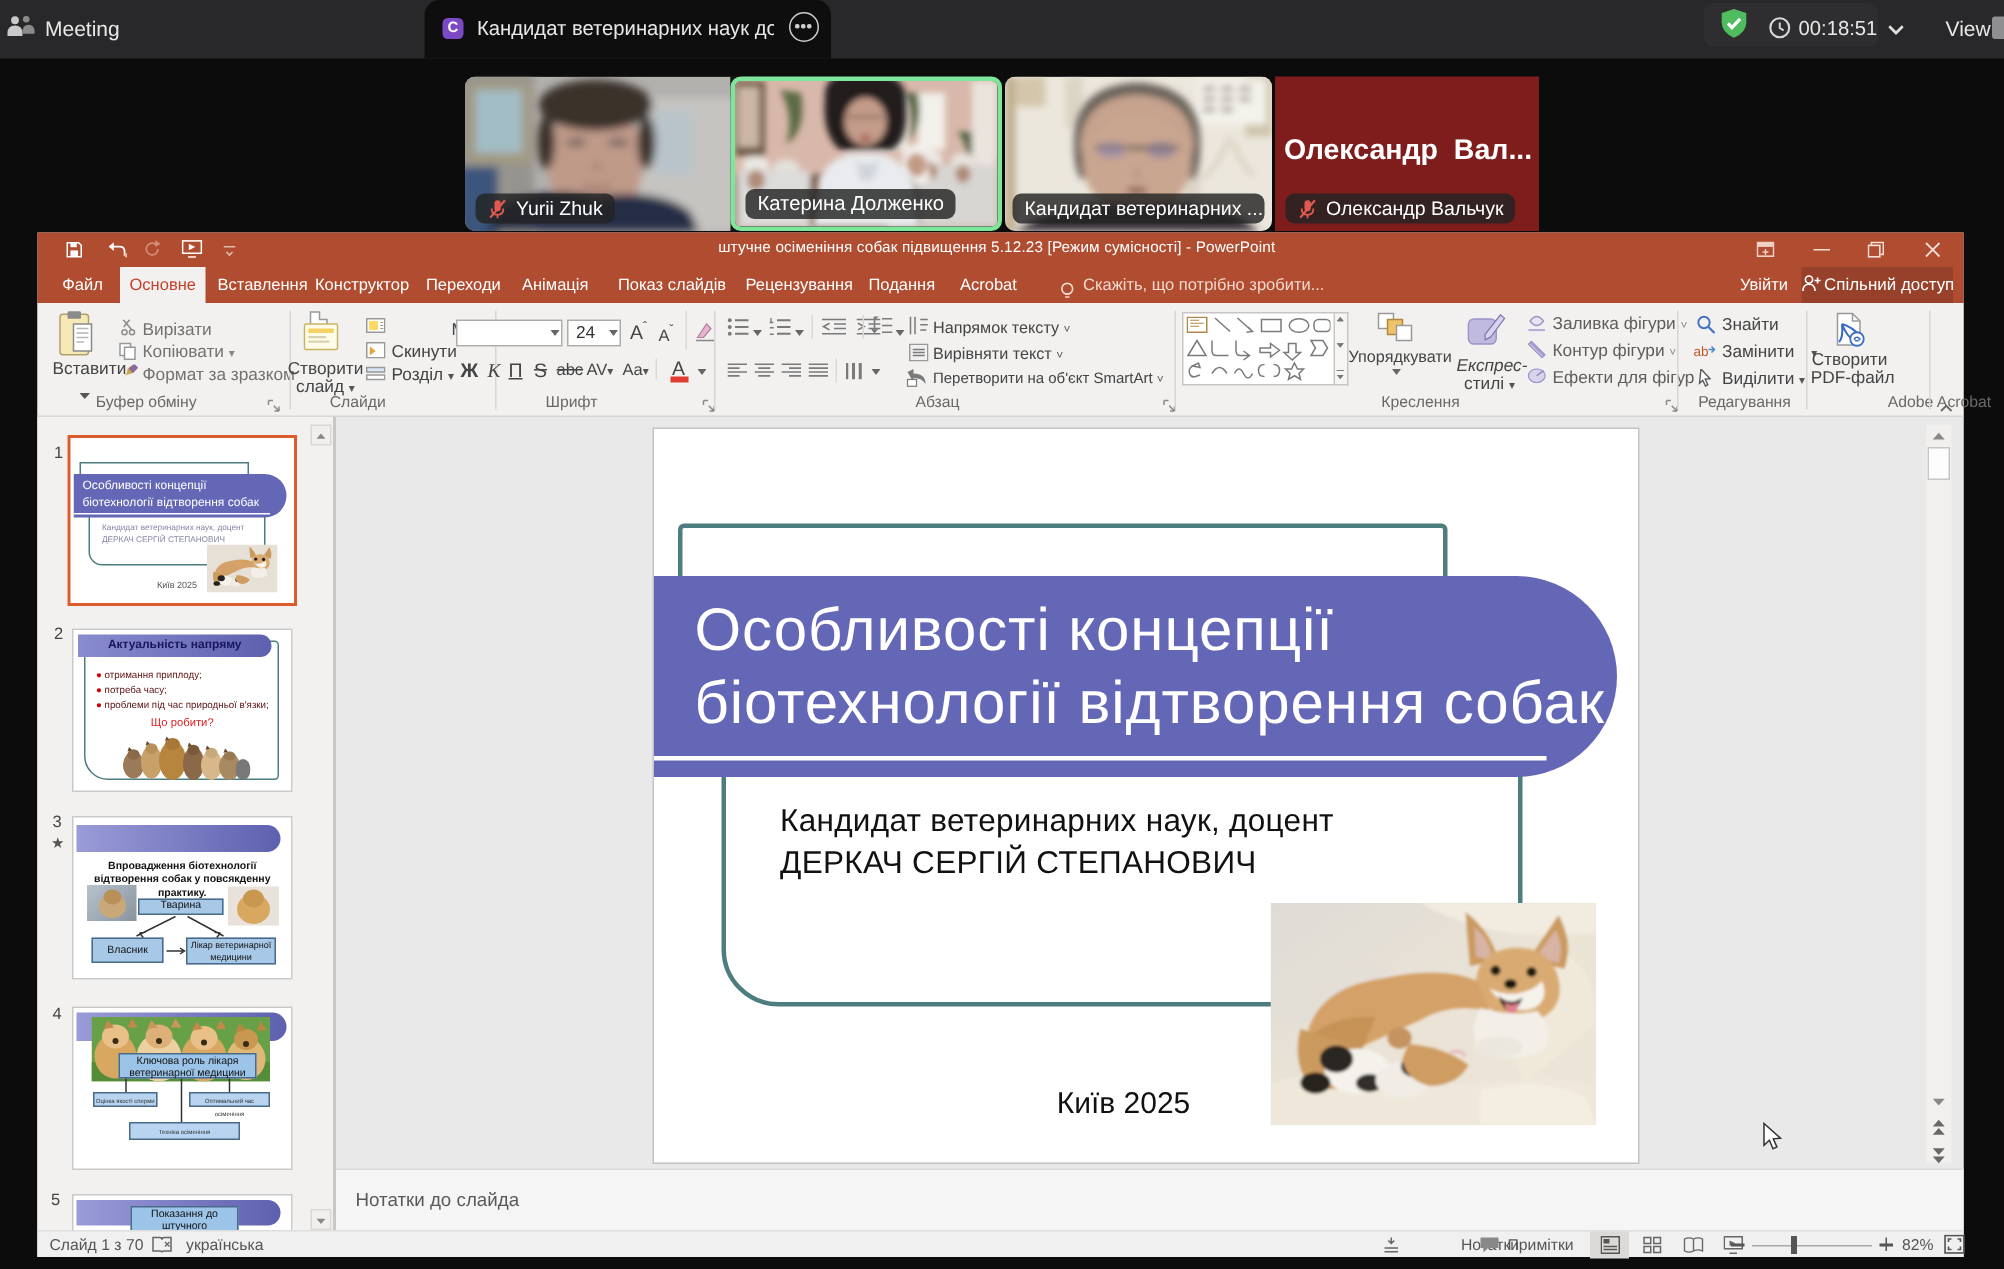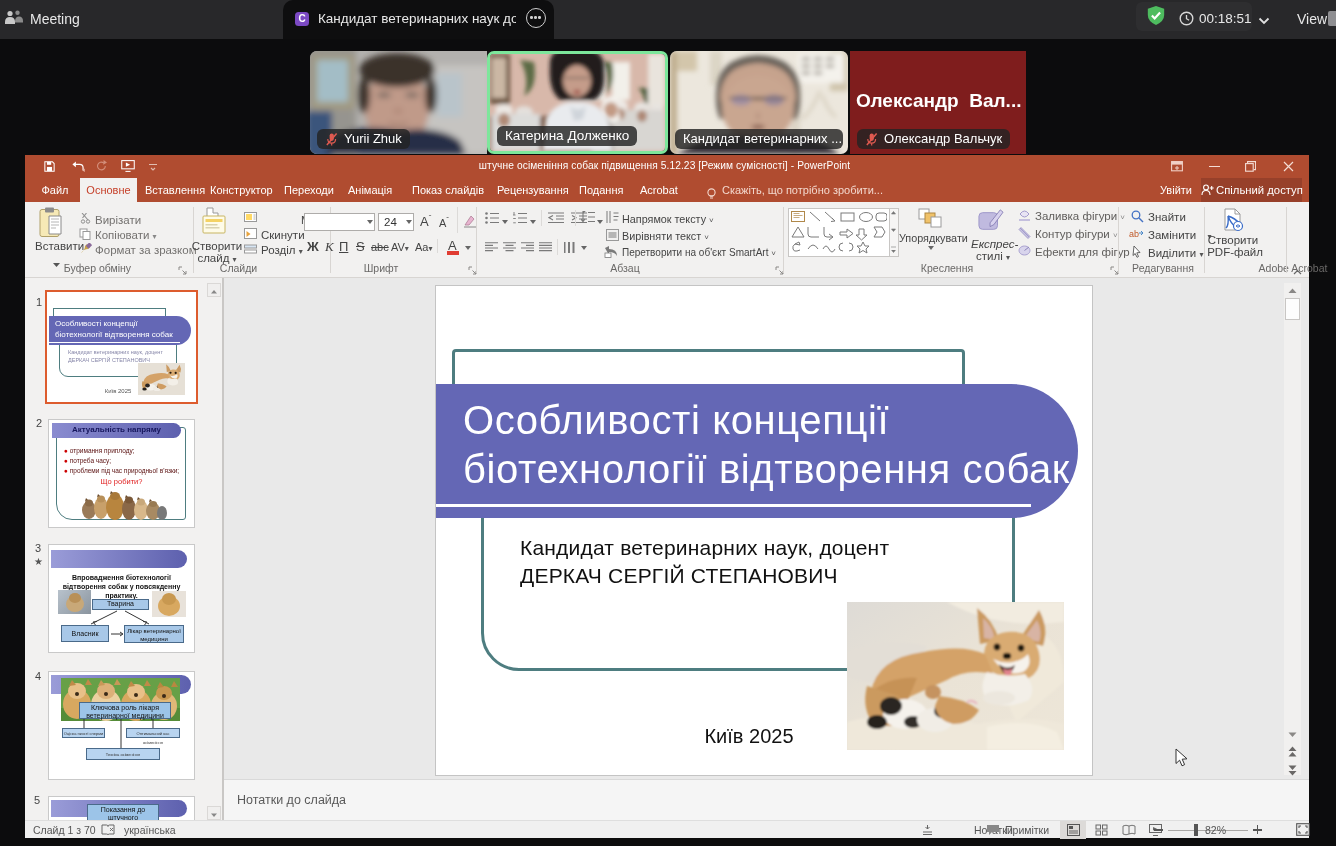--- a/index.html
+++ b/index.html
@@ -765,21 +765,21 @@
         <svg class="abs" style="left:1124px;top:3px;" width="13" height="12" viewBox="0 0 13 12">
             <rect x="0.5" y="0.5" width="12" height="8" fill="none" stroke="#666"></rect>
             <path d="M4 3 l4 1.8 L4 6.6 z" fill="#666"></path>
             <path d="M4 11.5 h5" stroke="#666"></path>
           </svg>
         <div class="abs" style="left:1129px;top:8px;width:9px;height:1.8px;background:#555;"></div>
         <div class="abs" style="left:1143px;top:8.5px;width:80px;height:1px;background:#a9a7a5;"></div>
         <div class="abs" style="left:1169px;top:3px;width:4px;height:12px;background:#555;"></div>
         <div class="abs" style="left:1228px;top:8px;width:9px;height:1.8px;background:#555;"></div>
         <div class="abs" style="left:1231.6px;top:4.4px;width:1.8px;height:9px;background:#555;"></div>
-        <div class="abs" style="left:1180px;top:3px;">82%</div>
+        <div class="abs" style="left:1243px;top:3px;">82%</div>
         <svg class="abs" style="left:1271px;top:2px;" width="14" height="13" viewBox="0 0 14 13">
           <rect x="0.7" y="0.7" width="12.6" height="11.6" fill="none" stroke="#555" stroke-width="1.1"></rect>
           <path d="M3 5 v-2 h2 M9 3 h2 v2 M11 8 v2 h-2 M5 10 h-2 v-2" fill="none" stroke="#555" stroke-width="1.1"></path>
         </svg>
       </div>
     </div>
   </div>
 
   <svg class="abs" style="left:1175px;top:748px;" width="13" height="19" viewBox="0 0 13 19">
     <path d="M1 1 L1 15.5 L4.6 12.2 L7 17.8 L9.6 16.6 L7.2 11.2 L12 10.8 Z" fill="#fff" stroke="#333" stroke-width="1"></path>

